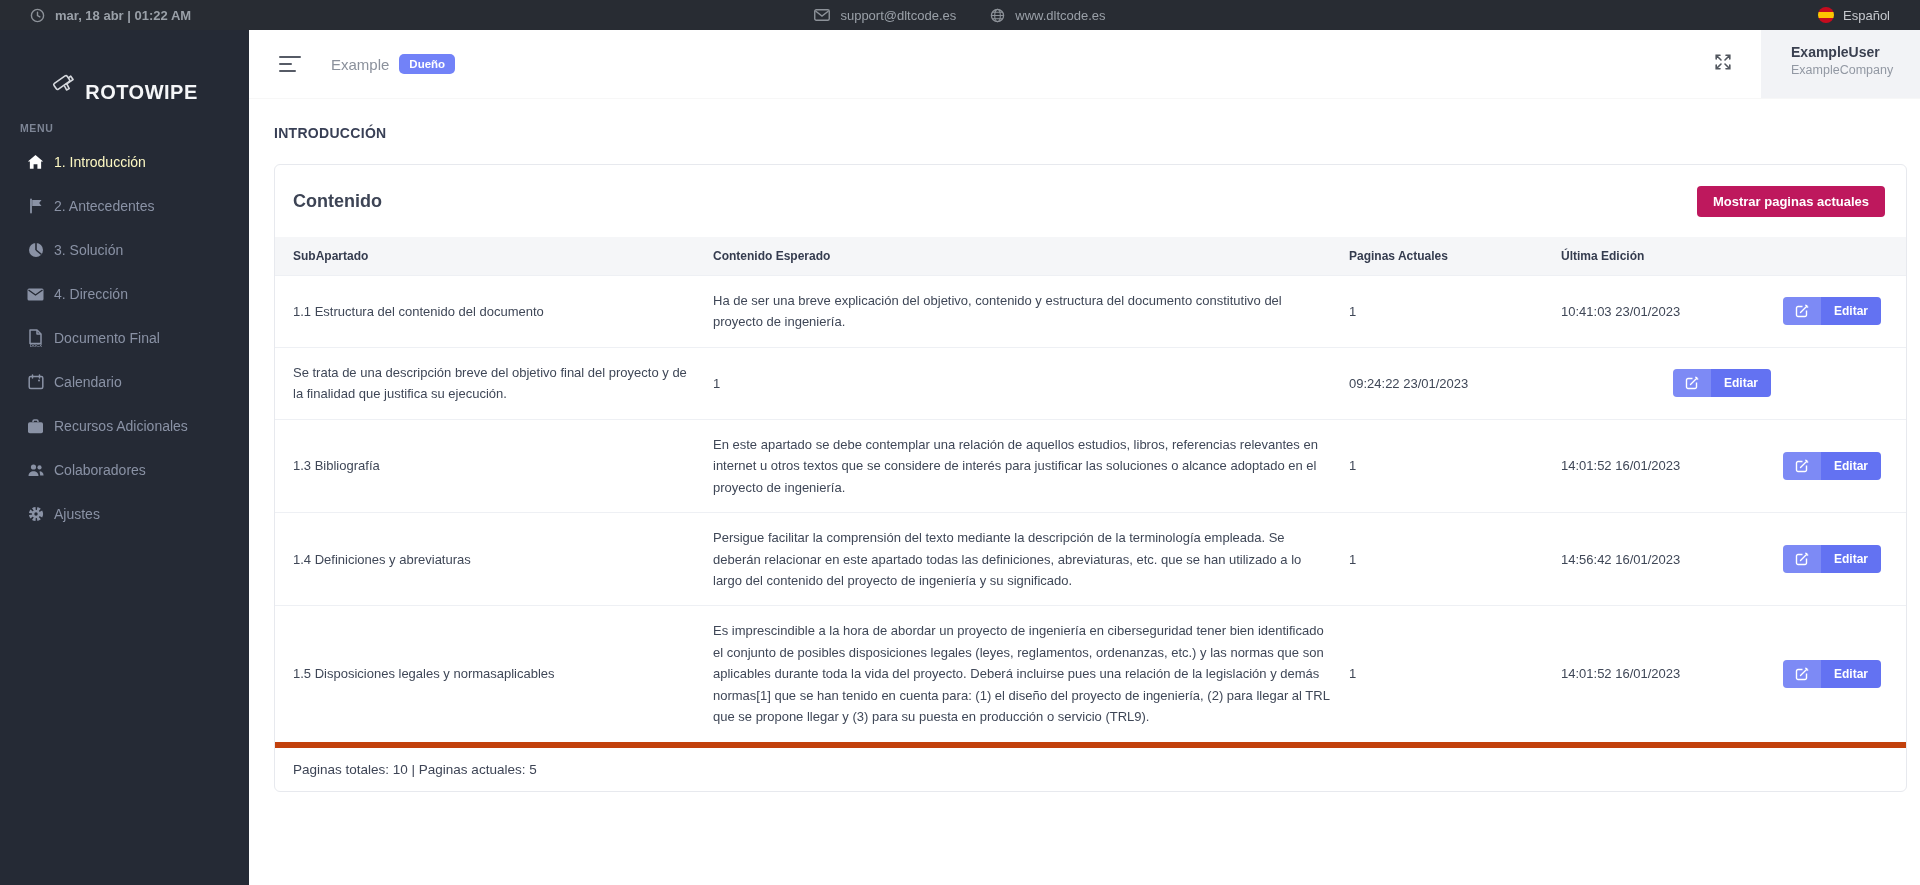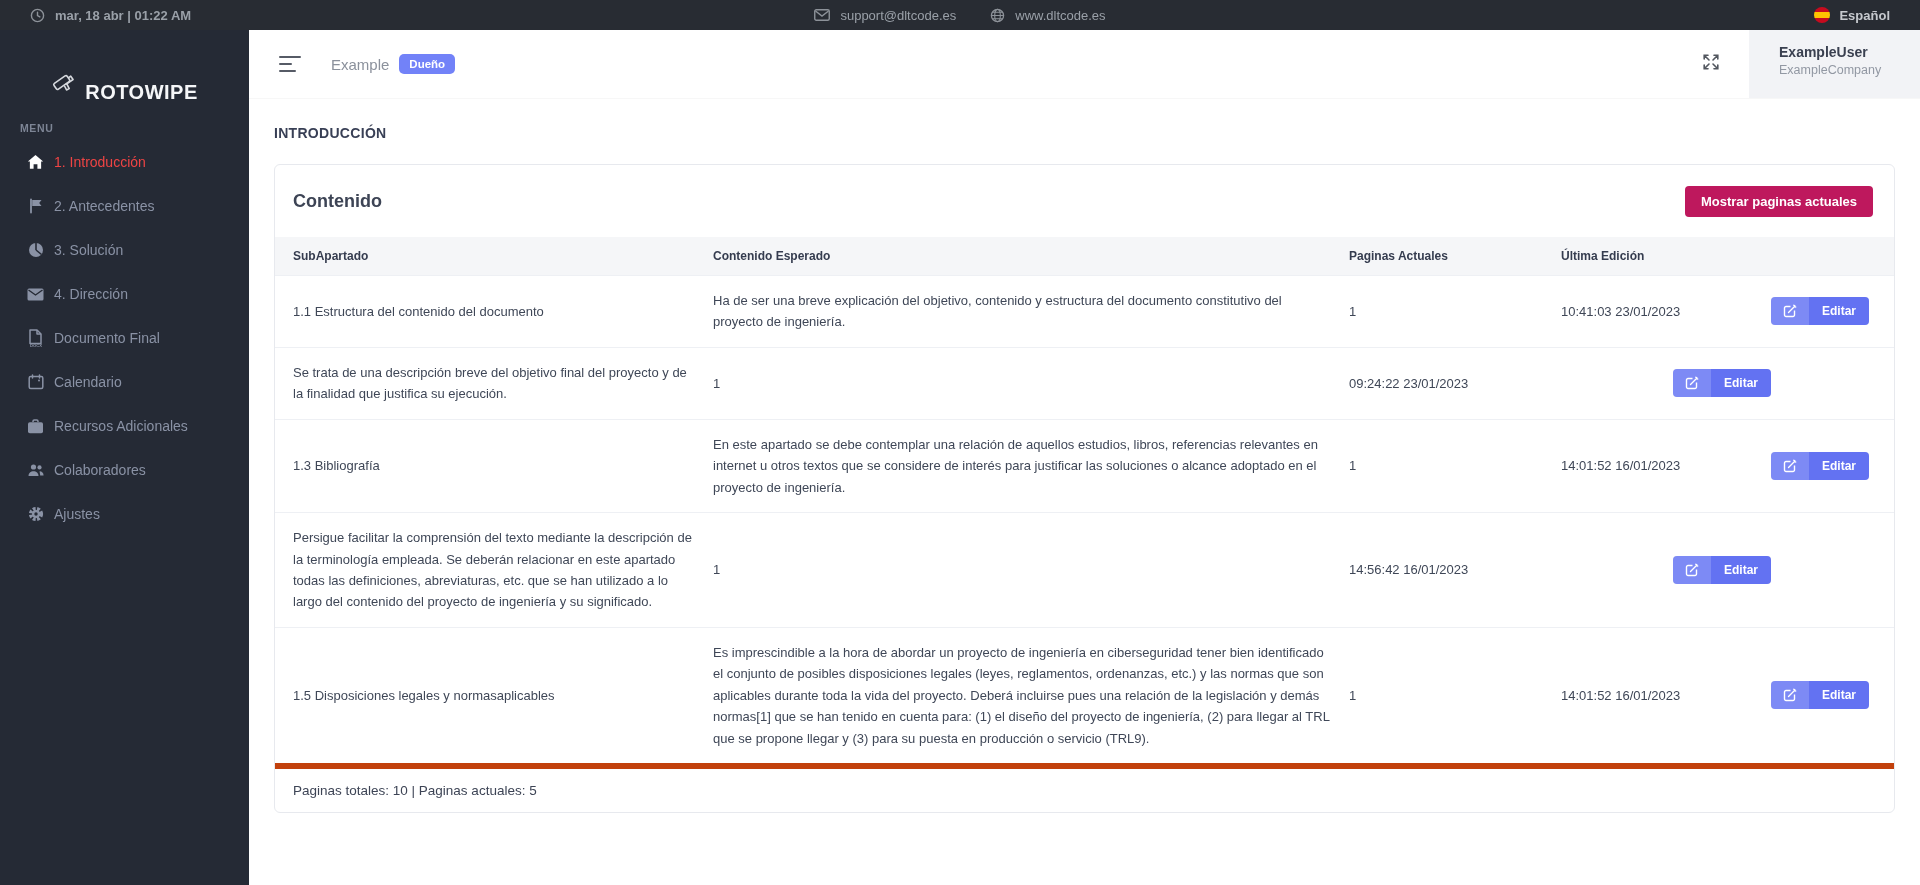--- a/index.html
+++ b/index.html
@@ -6,37 +6,37 @@
   html,body { width:1920px; height:885px; overflow:hidden; background:#fff;
     font-family:"Liberation Sans", sans-serif; }
 
   
   .topbar { height:30px; background:#282c33; display:flex; align-items:center;
     color:#9aa0a8; font-size:13px; position:relative; }
   .topbar-left { display:flex; align-items:center; gap:10px; padding-left:30px; width:420px;font-weight:bold; }
   .topbar-center { position:absolute; left:0; right:0; display:flex; justify-content:center;
     align-items:center; gap:34px; pointer-events:none; }
   .topbar-center > div { display:flex; align-items:center; gap:10px; pointer-events:auto; }
-  .topbar-right { margin-left:auto; display:flex; align-items:center; gap:9px; padding-right:30px; color:#c6c9ce; font-weight:700;padding-left:25px;}
+  .topbar-right { margin-left:auto; display:flex; align-items:center; gap:9px; padding-right:30px; color:#c6c9ce; font-weight:400;padding-left:25px;}
   .flag { width:16px; height:16px; border-radius:50%;
     background:linear-gradient(180deg,#c60b1e 0 30%,#ffc400 30% 70%,#c60b1e 70% 100%); }
   .tb-icon svg { display:block; }
 
   
   .shell { display:flex; height:855px; }
 
   
   .sidebar { width:249px; background:#252a35; flex:0 0 249px; }
   .logo { height:74px; display:flex; align-items:flex-end; justify-content:center; gap:8px; color:#e8eaee; }
   .logo-text { font-size:20px; font-weight:700; letter-spacing:.5px; color:#f5f6f8; }
   .menu-label { padding:18px 0 6px 20px; font-size:10.5px; font-weight:700;
     letter-spacing:.6px; color:#7d8595; }
   .nav-item { height:44px; display:flex; align-items:center; gap:9px; padding-left:26px;
     color:#8a92a5; font-size:14px; cursor:pointer; }
-  .nav-item.active { color:#ef4444; font-weight:500;align-items:center; }
+  .nav-item.active { color:#fef9c3; font-weight:500;align-items:center; }
   .nav-icon { width:19px; display:flex; justify-content:center; }
   .nav-icon svg { display:block; }
 
   
   .main { flex:1; display:flex; flex-direction:column; background:#fff; }
   .main-header { height:68px; display:flex; align-items:center; padding-left:30px;
     box-shadow:0 1px 0 rgba(0,0,0,0.03); }
   .hamburger { width:22px; cursor:pointer; margin-right:30px; }
   .hamburger span { display:block; height:2px; background:#565b66; border-radius:2px; margin-bottom:5px; }
   .hamburger span:nth-child(1){ width:22px; } .hamburger span:nth-child(2){ width:13px; }
@@ -62,21 +62,21 @@
   .thead, .trow { display:grid; grid-template-columns:420px 636px 212px 210px 1fr;
     align-items:center; padding-left:18px; padding-right:25px; }
   .thead { background:#f5f6f8; height:38px; font-size:12px; font-weight:700; color:#353c4f; }
   .trow { border-top:1px solid #eef0f4; padding-top:14px; padding-bottom:14px; }
   .trow:first-of-type { border-top:none; }
   .cell { font-size:13px; color:#3f4757; line-height:1.65; padding-right:24px; }
   .cell.desc { padding-right:18px; }
   .cell.actions { display:flex; justify-content:flex-end; padding-right:0; }
 
   .edit-btn { display:flex; align-items:stretch; border:none; padding:0; cursor:pointer;
-    border-radius:4px; overflow:hidden; font-family:inherit; height:28px; }
+    border-radius:4px; overflow:hidden; font-family:inherit; height:28px;margin-left:12px; }
   .edit-ico { width:38px; background:#7d8af5; display:flex; align-items:center; justify-content:center; }
   .edit-lbl { background:#6372f2; color:#fff; font-size:12px; font-weight:700;
     display:flex; align-items:center; padding:0 13px; }
 
   .card-footer { border-top:6px solid #c2410c; padding:14px 18px; font-size:13.5px;
     font-weight:500; color:#3d4455; }
 </style>
 </head>
 <body>
 
@@ -310,20 +310,21 @@
                     <path d="M7.5 2.5H3A1.5 1.5 0 0 0 1.5 4v7A1.5 1.5 0 0 0 3 12.5h7A1.5 1.5 0 0 0 11.5 11V6.5"></path>
                     <path d="M5.5 8.5l6.5-6.5M10.8 1.2l1.9 1.9" stroke-linecap="round"></path>
                   </svg>
                 </span>
               <span class="edit-lbl">Editar</span>
             </button>
           </div>
         </div>
 
         <div class="trow">
+          <div class="cell">1.4 Definiciones y abreviaturas</div>
           <div class="cell desc">Persigue facilitar la comprensión del texto mediante la descripción de la terminología empleada. Se deberán relacionar en este apartado todas las definiciones, abreviaturas, etc. que se han utilizado a lo largo del contenido del proyecto de ingeniería y su significado.</div>
           <div class="cell">1</div>
           <div class="cell">14:56:42 16/01/2023</div>
           <div class="cell actions">
             <button class="edit-btn">
               <span class="edit-ico">
                   <svg width="14" height="14" viewBox="0 0 14 14" fill="none" stroke="#fff" stroke-width="1.4">
                     <path d="M7.5 2.5H3A1.5 1.5 0 0 0 1.5 4v7A1.5 1.5 0 0 0 3 12.5h7A1.5 1.5 0 0 0 11.5 11V6.5"></path>
                     <path d="M5.5 8.5l6.5-6.5M10.8 1.2l1.9 1.9" stroke-linecap="round"></path>
                   </svg>

